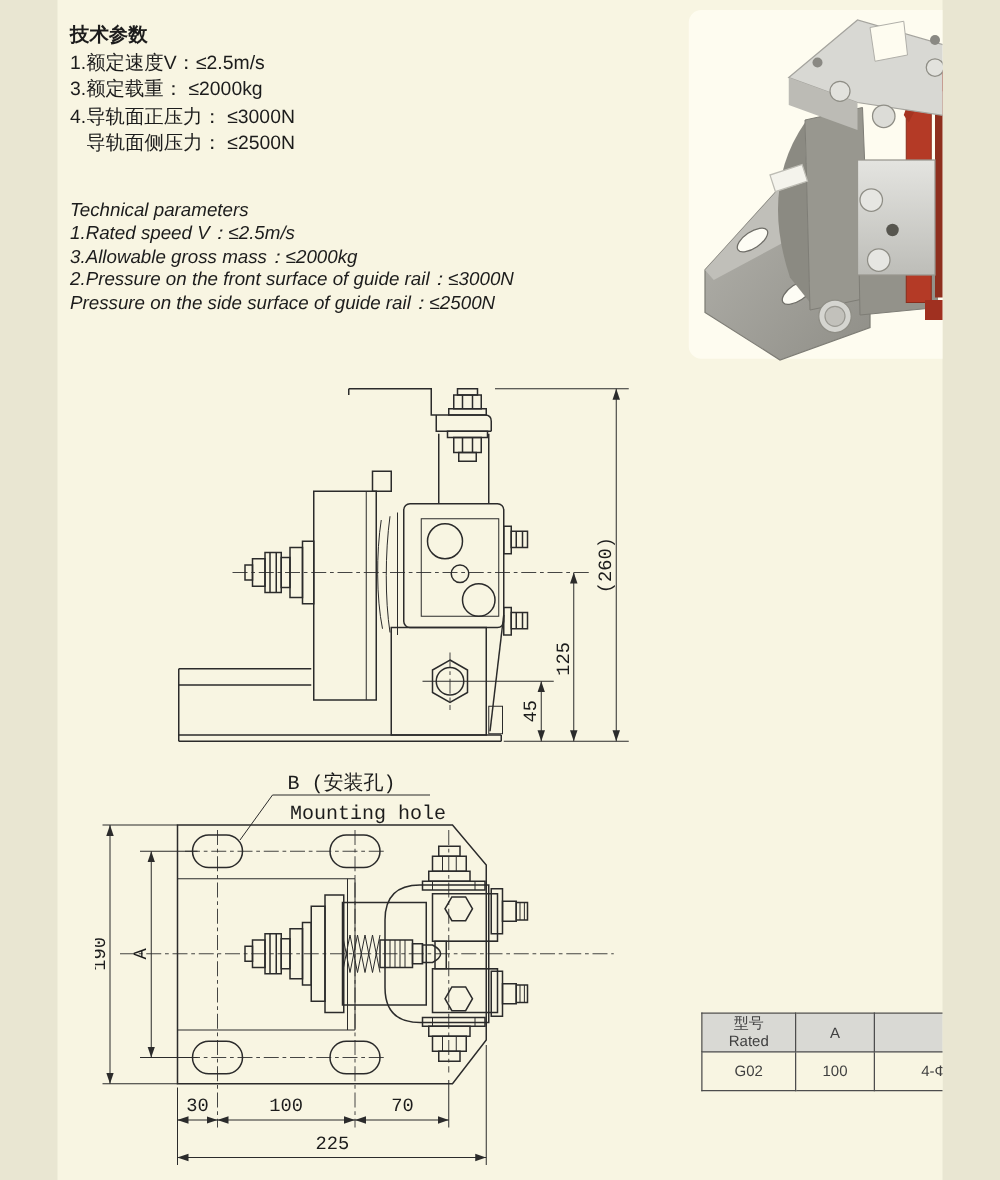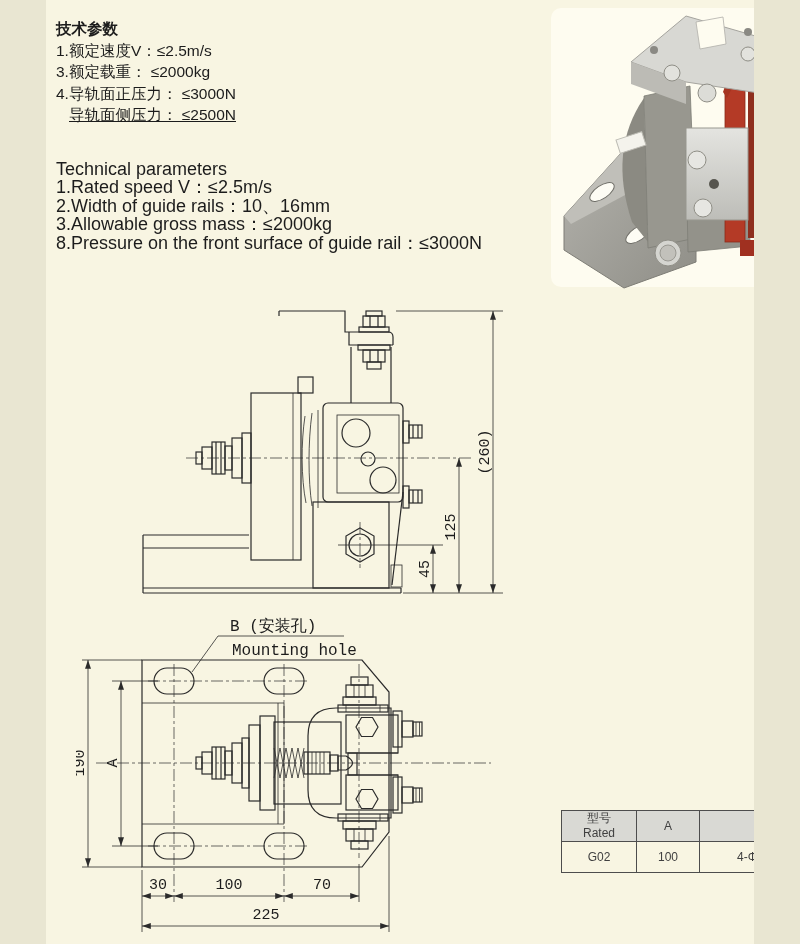--- a/index.html
+++ b/index.html
@@ -5,25 +5,25 @@
   html,body{margin:0;padding:0;}
   body{background:#e9e6d2;}
   .page{
     position:relative;width:708px;height:944px;margin:0 auto;
     background:#f8f5e2;overflow:hidden;
     font-family:"Liberation Sans",sans-serif;color:#1c1c1c;
   }
   
   .spec-block{position:absolute;left:10px;}
   .spec-block.cn{top:18px;font-size:15.5px;line-height:21.5px;}
-  .spec-block.en{top:160px;font-size:18px;line-height:18.4px;}
+  .spec-block.en{top:160px;font-size:15px;line-height:18.4px;font-style:italic;}
   .spec-title{font-weight:bold;}
   .spec-block.en .spec-title{font-weight:normal;}
   .spec-line{white-space:pre;}
-  .spec-line.indent{padding-left:13px;text-decoration:underline;}
+  .spec-line.indent{padding-left:13px;}
   
   svg{position:absolute;display:block;}
   svg text{font-family:"Liberation Mono","DejaVu Sans Mono",monospace;font-size:15px;fill:#1c1c1c;}
   .obj{fill:none;stroke:#2b2b2b;stroke-width:1.2;}
   .thin{fill:none;stroke:#2b2b2b;stroke-width:0.8;}
   .dim{fill:none;stroke:#2b2b2b;stroke-width:0.8;}
   .cl{fill:none;stroke:#2b2b2b;stroke-width:0.7;stroke-dasharray:12 3 3 3;}
   
   table.spec{
     position:absolute;left:515px;top:810px;width:268px;
@@ -48,23 +48,23 @@
     <div class="spec-title">技术参数</div>
     <div class="spec-line">1.额定速度V：≤2.5m/s</div>
     <div class="spec-line">3.额定载重： ≤2000kg</div>
     <div class="spec-line">4.导轨面正压力： ≤3000N</div>
     <div class="spec-line indent">导轨面侧压力： ≤2500N</div>
   </div>
 
   <div class="spec-block en">
     <div class="spec-title">Technical parameters</div>
     <div class="spec-line">1.Rated speed V：≤2.5m/s</div>
-    <div class="spec-line">2.Width of guide rails：10、16mm</div>
     <div class="spec-line">3.Allowable gross mass：≤2000kg</div>
-    <div class="spec-line">8.Pressure on the front surface of guide rail：≤3000N</div>
+    <div class="spec-line">2.Pressure on the front surface of guide rail：≤3000N</div>
+    <div class="spec-line">Pressure on the side surface of guide rail：≤2500N</div>
   </div>
 
   <svg class="photo-svg" style="left:500px;top:5px" width="300" height="285" viewBox="500 5 300 285">
     <defs>
       <linearGradient id="baseg" x1="0" y1="0" x2="1" y2="1">
         <stop offset="0" stop-color="#b5b4ae"></stop>
           <stop offset="1" stop-color="#8f8e87"></stop>
       </linearGradient>
       <linearGradient id="silg" x1="0" y1="0" x2="0" y2="1">
         <stop offset="0" stop-color="#e4e4e0"></stop>

